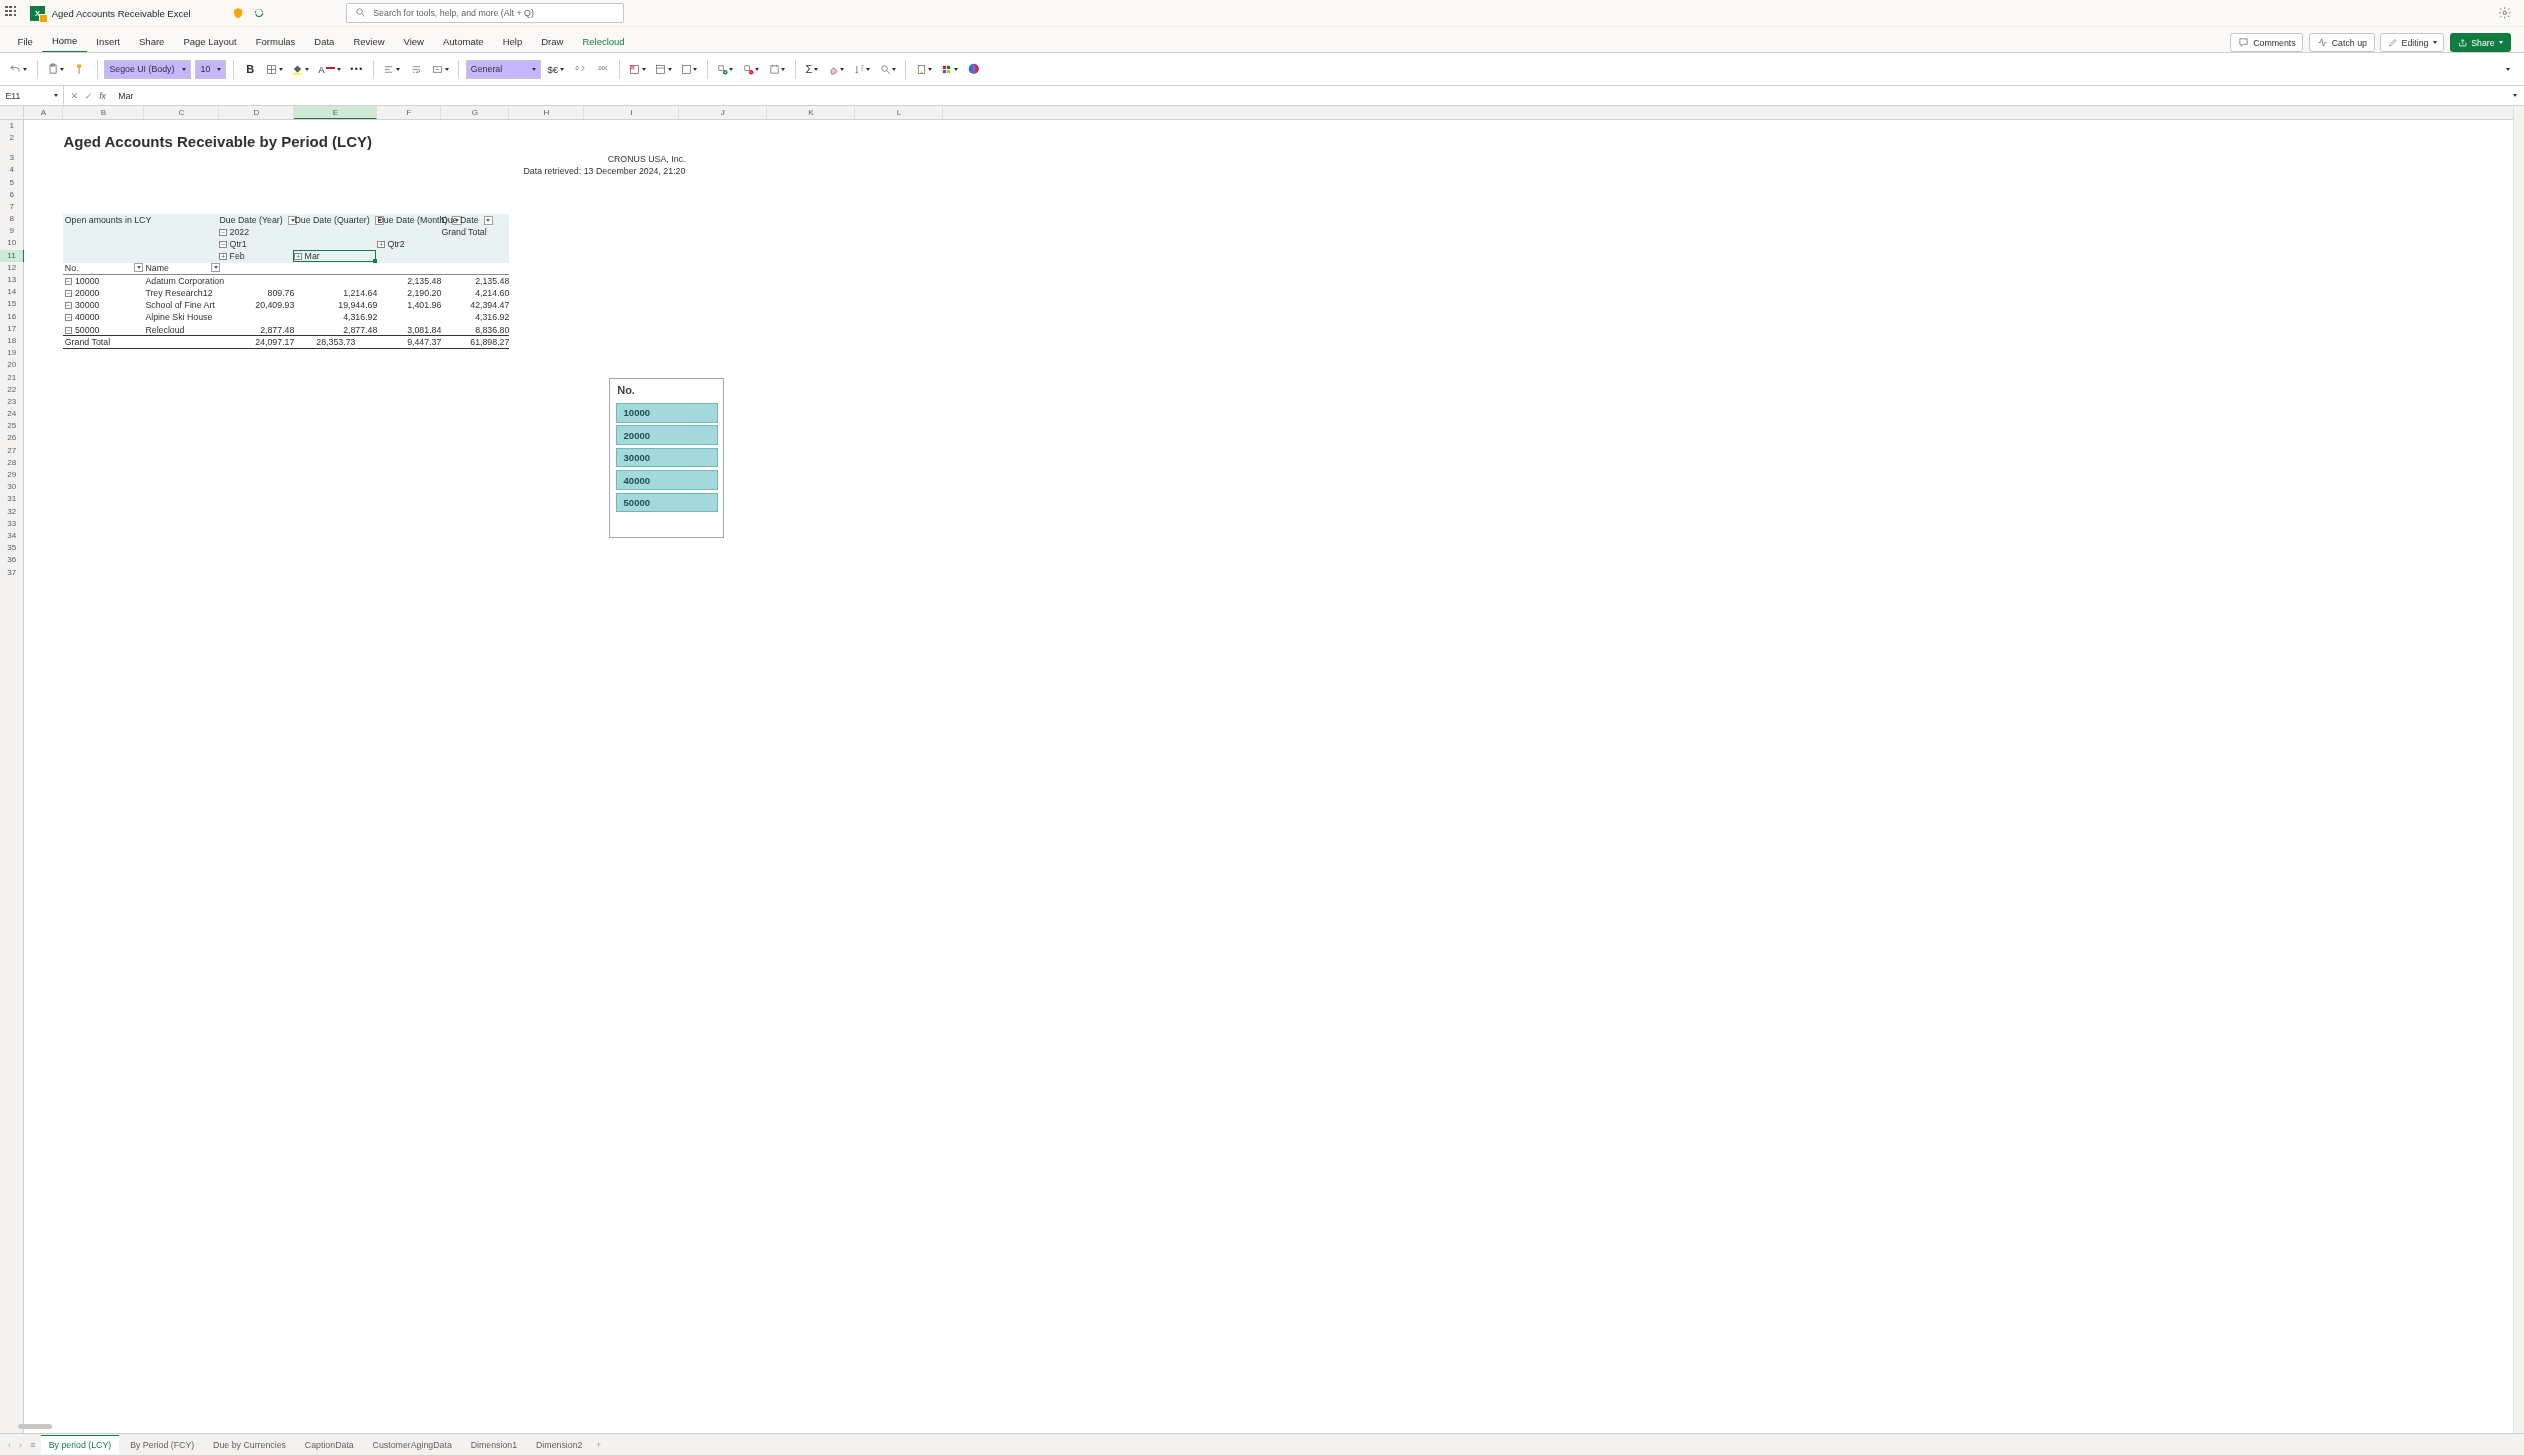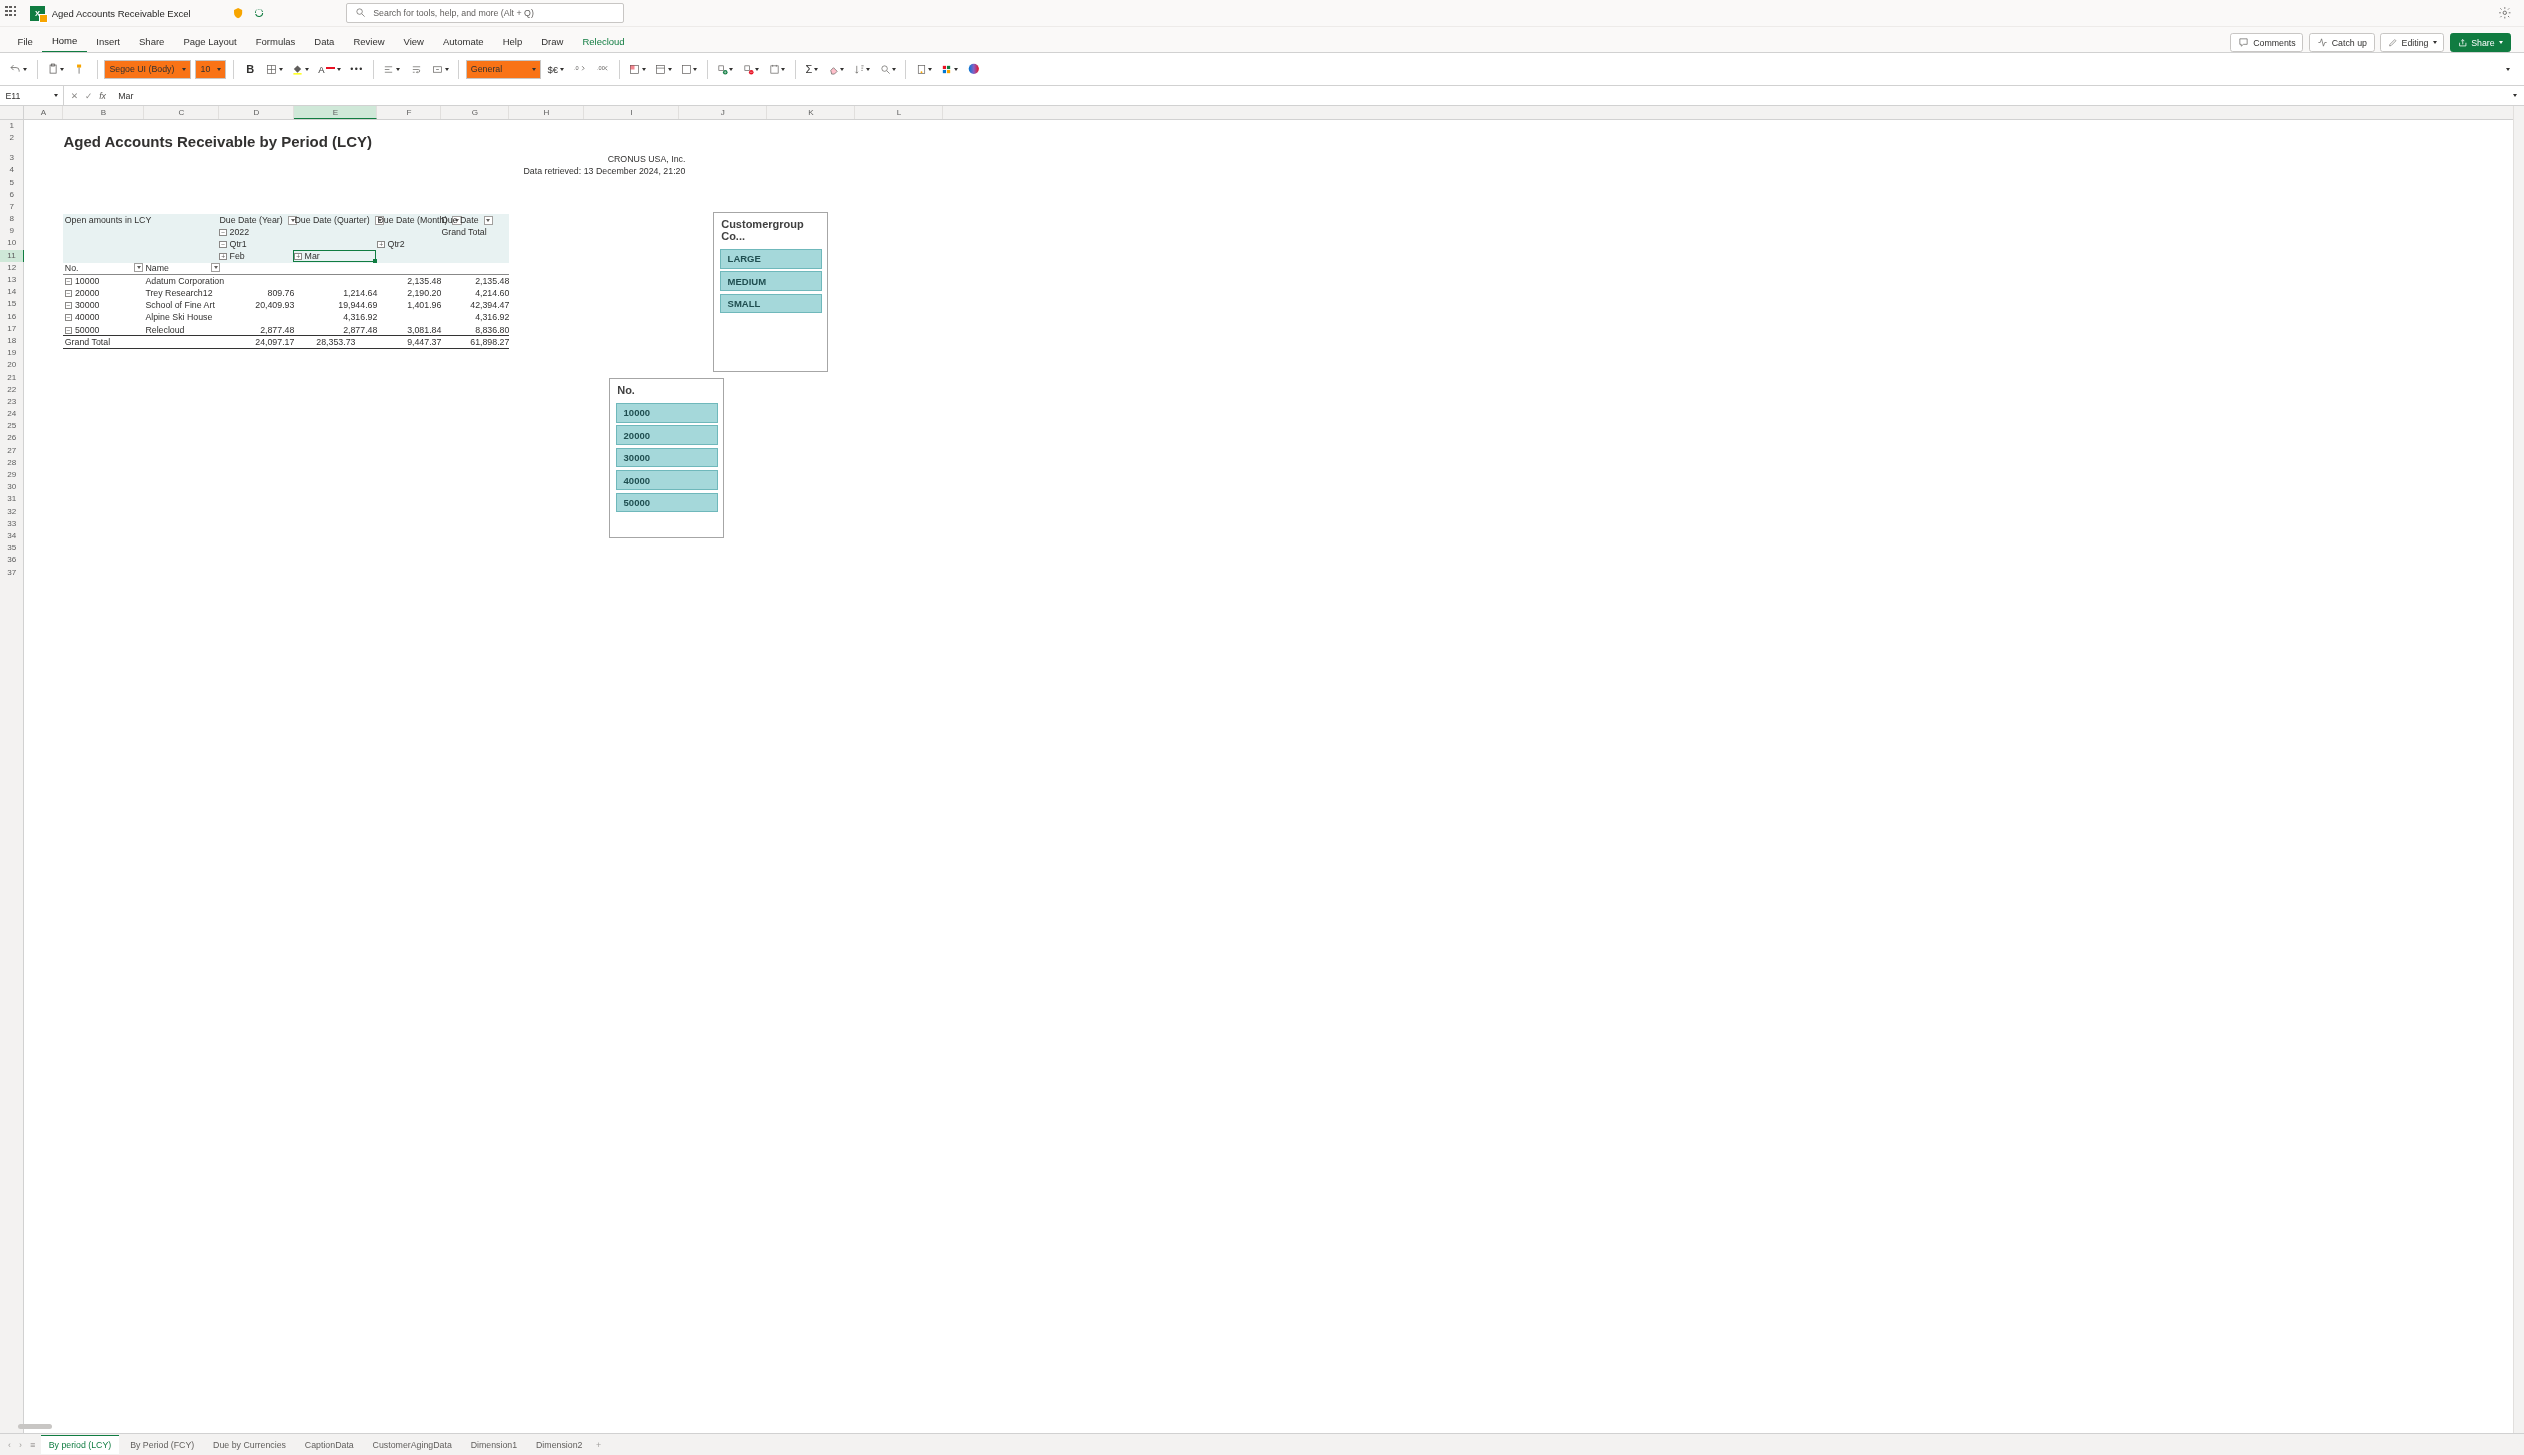--- a/index.html
+++ b/index.html
@@ -57,21 +57,21 @@
     .ribbon-tools {
       height: 33px; background:#fff; border-bottom:0.7px solid #d1d1d1;
       display:flex; align-items:center; padding:0 6.8px; gap:4.1px; overflow:hidden;
     }
     .rt-btn{
       height:22px; min-width:19px; display:inline-flex; align-items:center; justify-content:center;
       padding:0 2.7px; gap:1.4px; color:#323130; border-radius:2px;
     }
     .rt-sep{width:0.7px;height:19px;background:#d1d1d1;margin:0 2.7px;}
     .rt-input{
-      height:19px; border:0.7px solid #c8c6c4; background:#f97316; padding:0 4.1px; font-size:8.8px;
+      height:19px; border:0.7px solid #c8c6c4; background:#c4b5fd; padding:0 4.1px; font-size:8.8px;
       display:inline-flex; align-items:center; gap:4.1px;
     }
     
     .formula-bar{
       height:20.4px; display:flex; align-items:center; border-bottom:0.7px solid #d1d1d1; font-size:8.8px;
     }
     .name-box{width:64px; height:100%; border-right:0.7px solid #d1d1d1; display:flex; align-items:center; padding:0 5.4px; justify-content:space-between;}
     .fb-icons{display:flex; align-items:center; gap:6.8px; padding:0 6.8px; color:#8a8886;}
     .fx{font-style:italic; color:#605e5c;}
     .formula-val{padding-left:5.4px;}
@@ -553,26 +553,20 @@
         <div class="cell " style="left: 417px; top: 204px; width: 68px; height: 12.2px; line-height: 12.2px; text-align: right;">8,836.80</div>
         <div style="position: absolute; left: 39px; top: 154px; width: 446px; height: 0.7px; background: rgb(136, 136, 136);"></div>
         <div class="cell " style="left: 39px; top: 216px; width: 81px; height: 12.2px; line-height: 12.2px; padding-left: 1.4px;">Grand Total</div>
         <div class="cell " style="left: 195px; top: 216px; width: 75px; height: 12.2px; line-height: 12.2px; text-align: right;">24,097.17</div>
         <div class="cell " style="left: 270px; top: 216px; width: 83px; height: 12.2px; line-height: 12.2px; text-align: center;">28,353.73</div>
         <div class="cell " style="left: 353px; top: 216px; width: 64px; height: 12.2px; line-height: 12.2px; text-align: right;">9,447.37</div>
         <div class="cell " style="left: 417px; top: 216px; width: 68px; height: 12.2px; line-height: 12.2px; text-align: right;">61,898.27</div>
         <div style="position: absolute; left: 39px; top: 215px; width: 446px; height: 0.7px; background: rgb(51, 51, 51);"></div>
         <div style="position: absolute; left: 39px; top: 228px; width: 446px; height: 0.7px; background: rgb(51, 51, 51);"></div>
         <div class="sel-cell" style="left: 269px; top: 130px; width: 83px; height: 12.2px;"></div>
-        <div class="slicer" style="left: 689px; top: 92px; width: 115px; height: 160px;">
-          <div class="slicer-title">Customergroup Co...</div>
-          <div class="slicer-item">LARGE</div>
-          <div class="slicer-item">MEDIUM</div>
-          <div class="slicer-item">SMALL</div>
-        </div>
         <div class="slicer" style="left: 585px; top: 258px; width: 115px; height: 160px;">
           <div class="slicer-title">No.</div>
           <div class="slicer-item">10000</div>
           <div class="slicer-item">20000</div>
           <div class="slicer-item">30000</div>
           <div class="slicer-item">40000</div>
           <div class="slicer-item">50000</div>
         </div>
       </div>
   </div>

